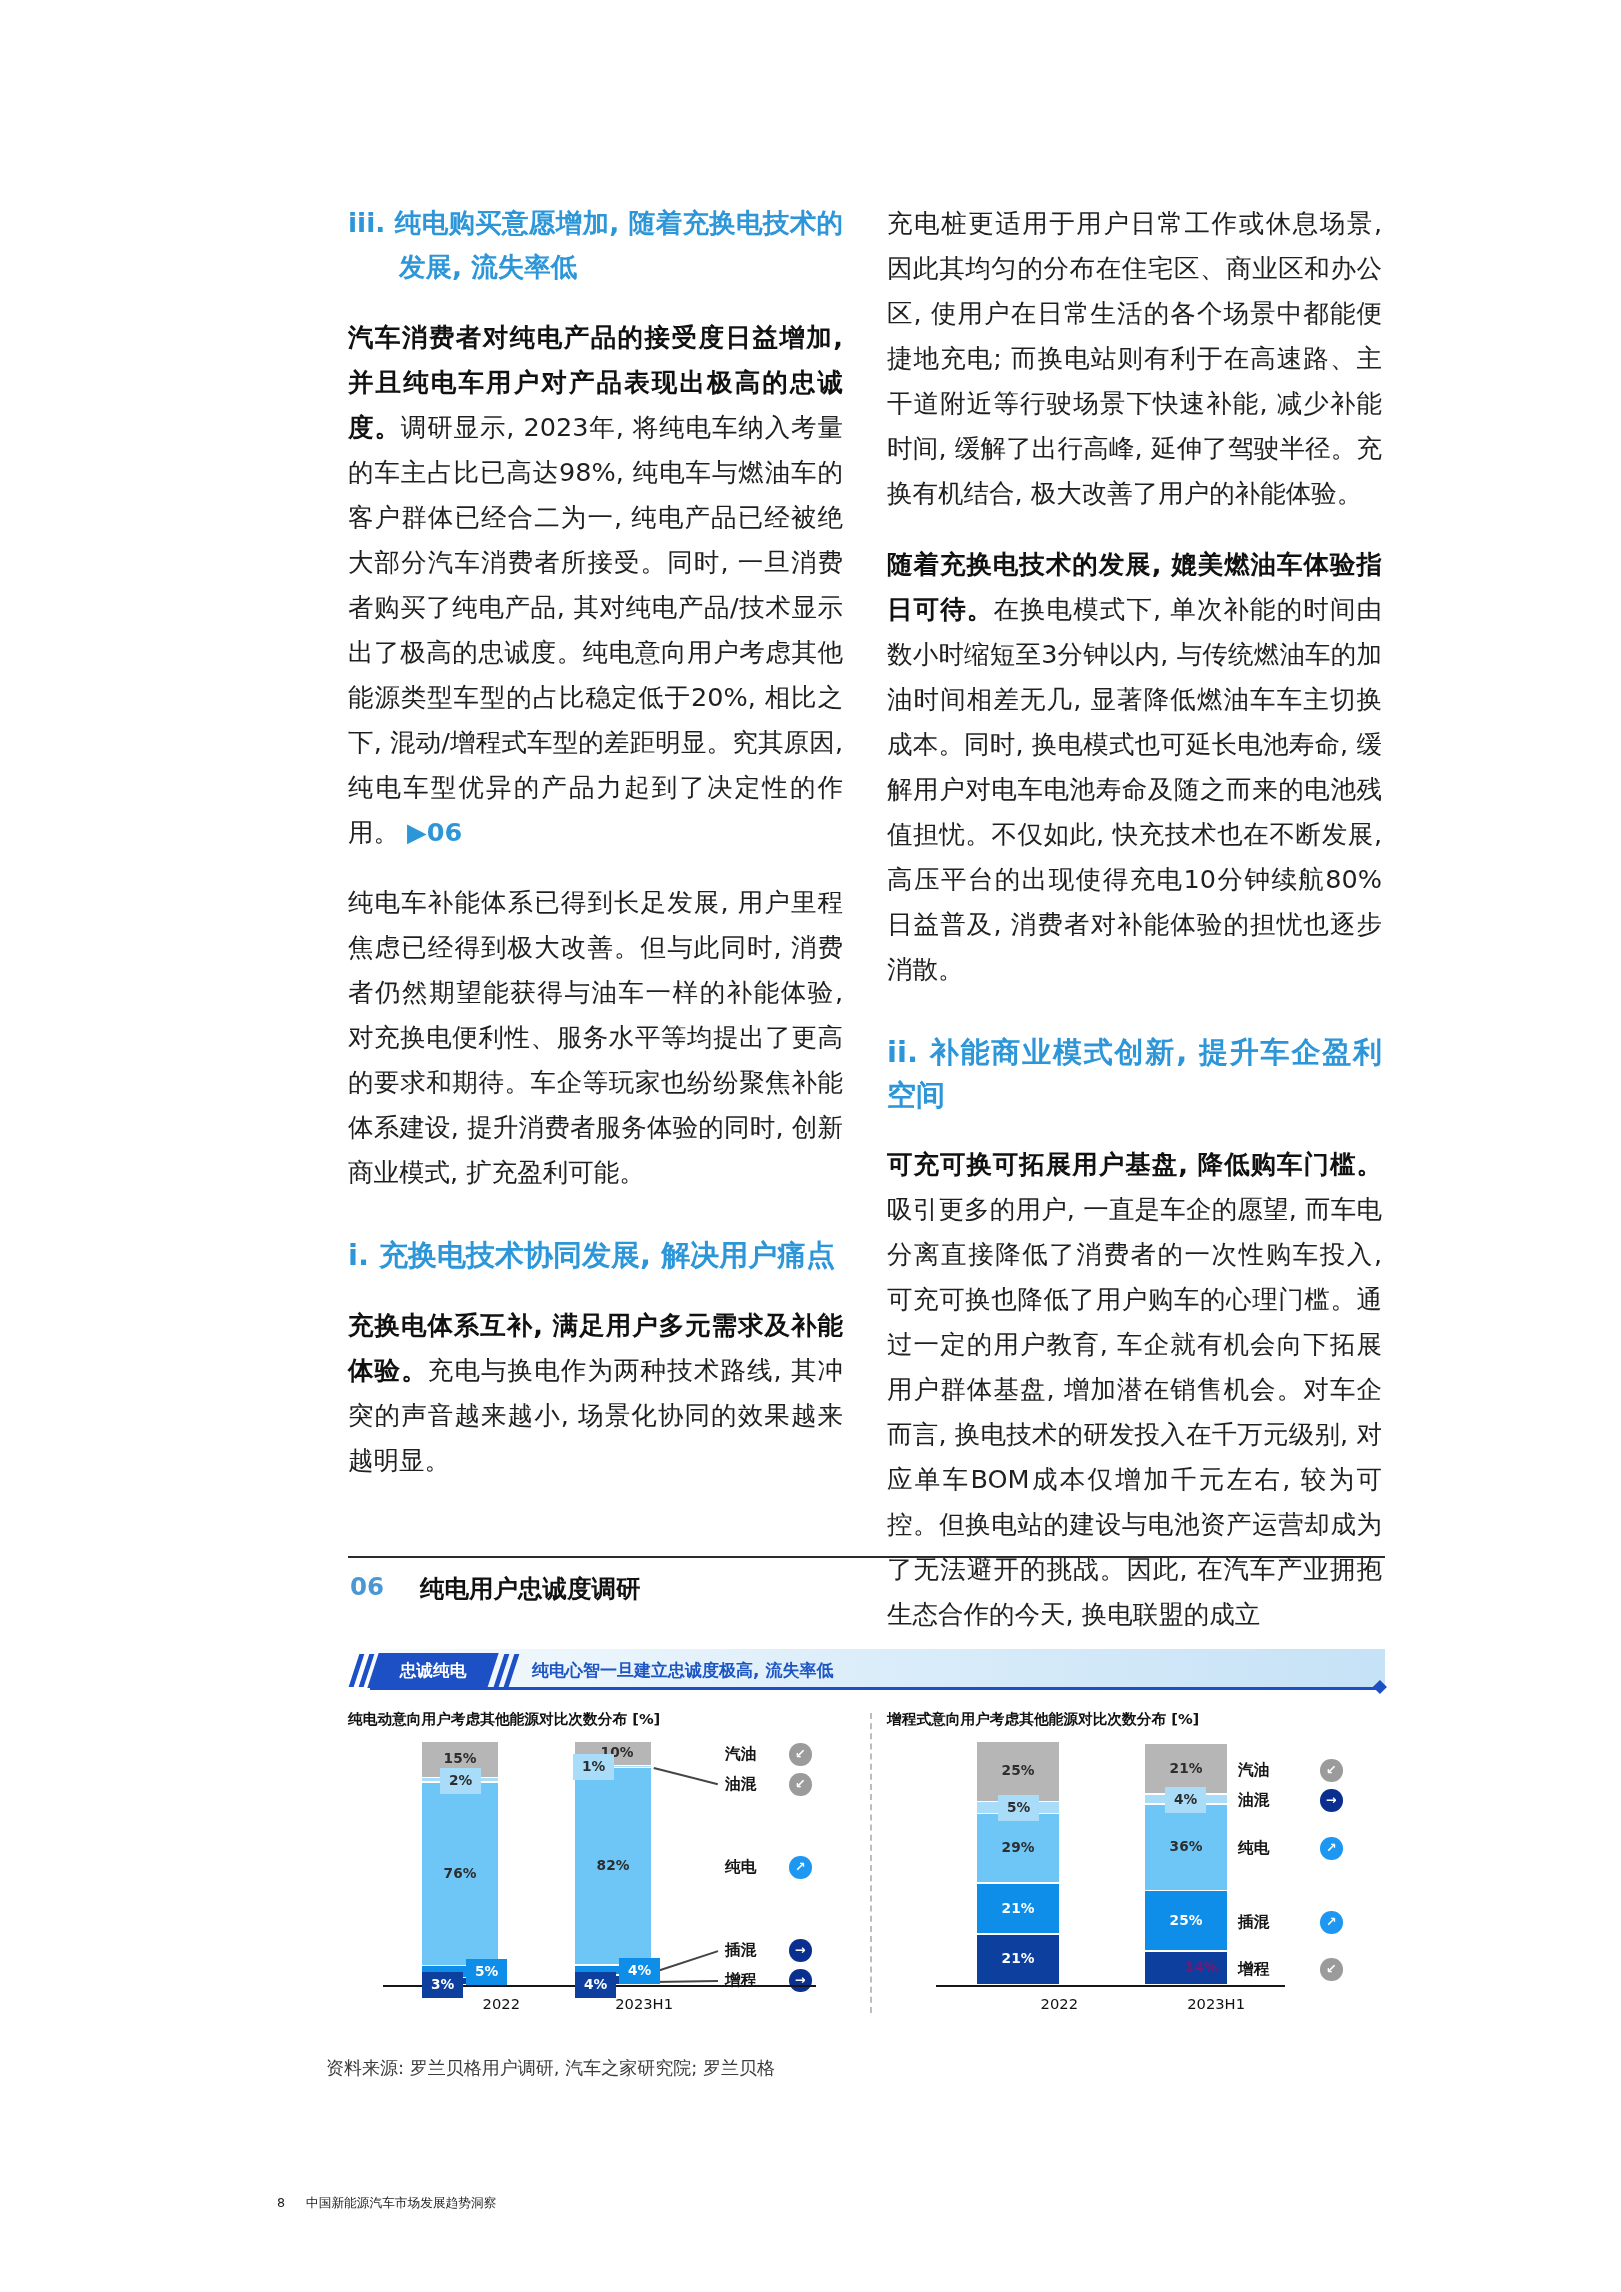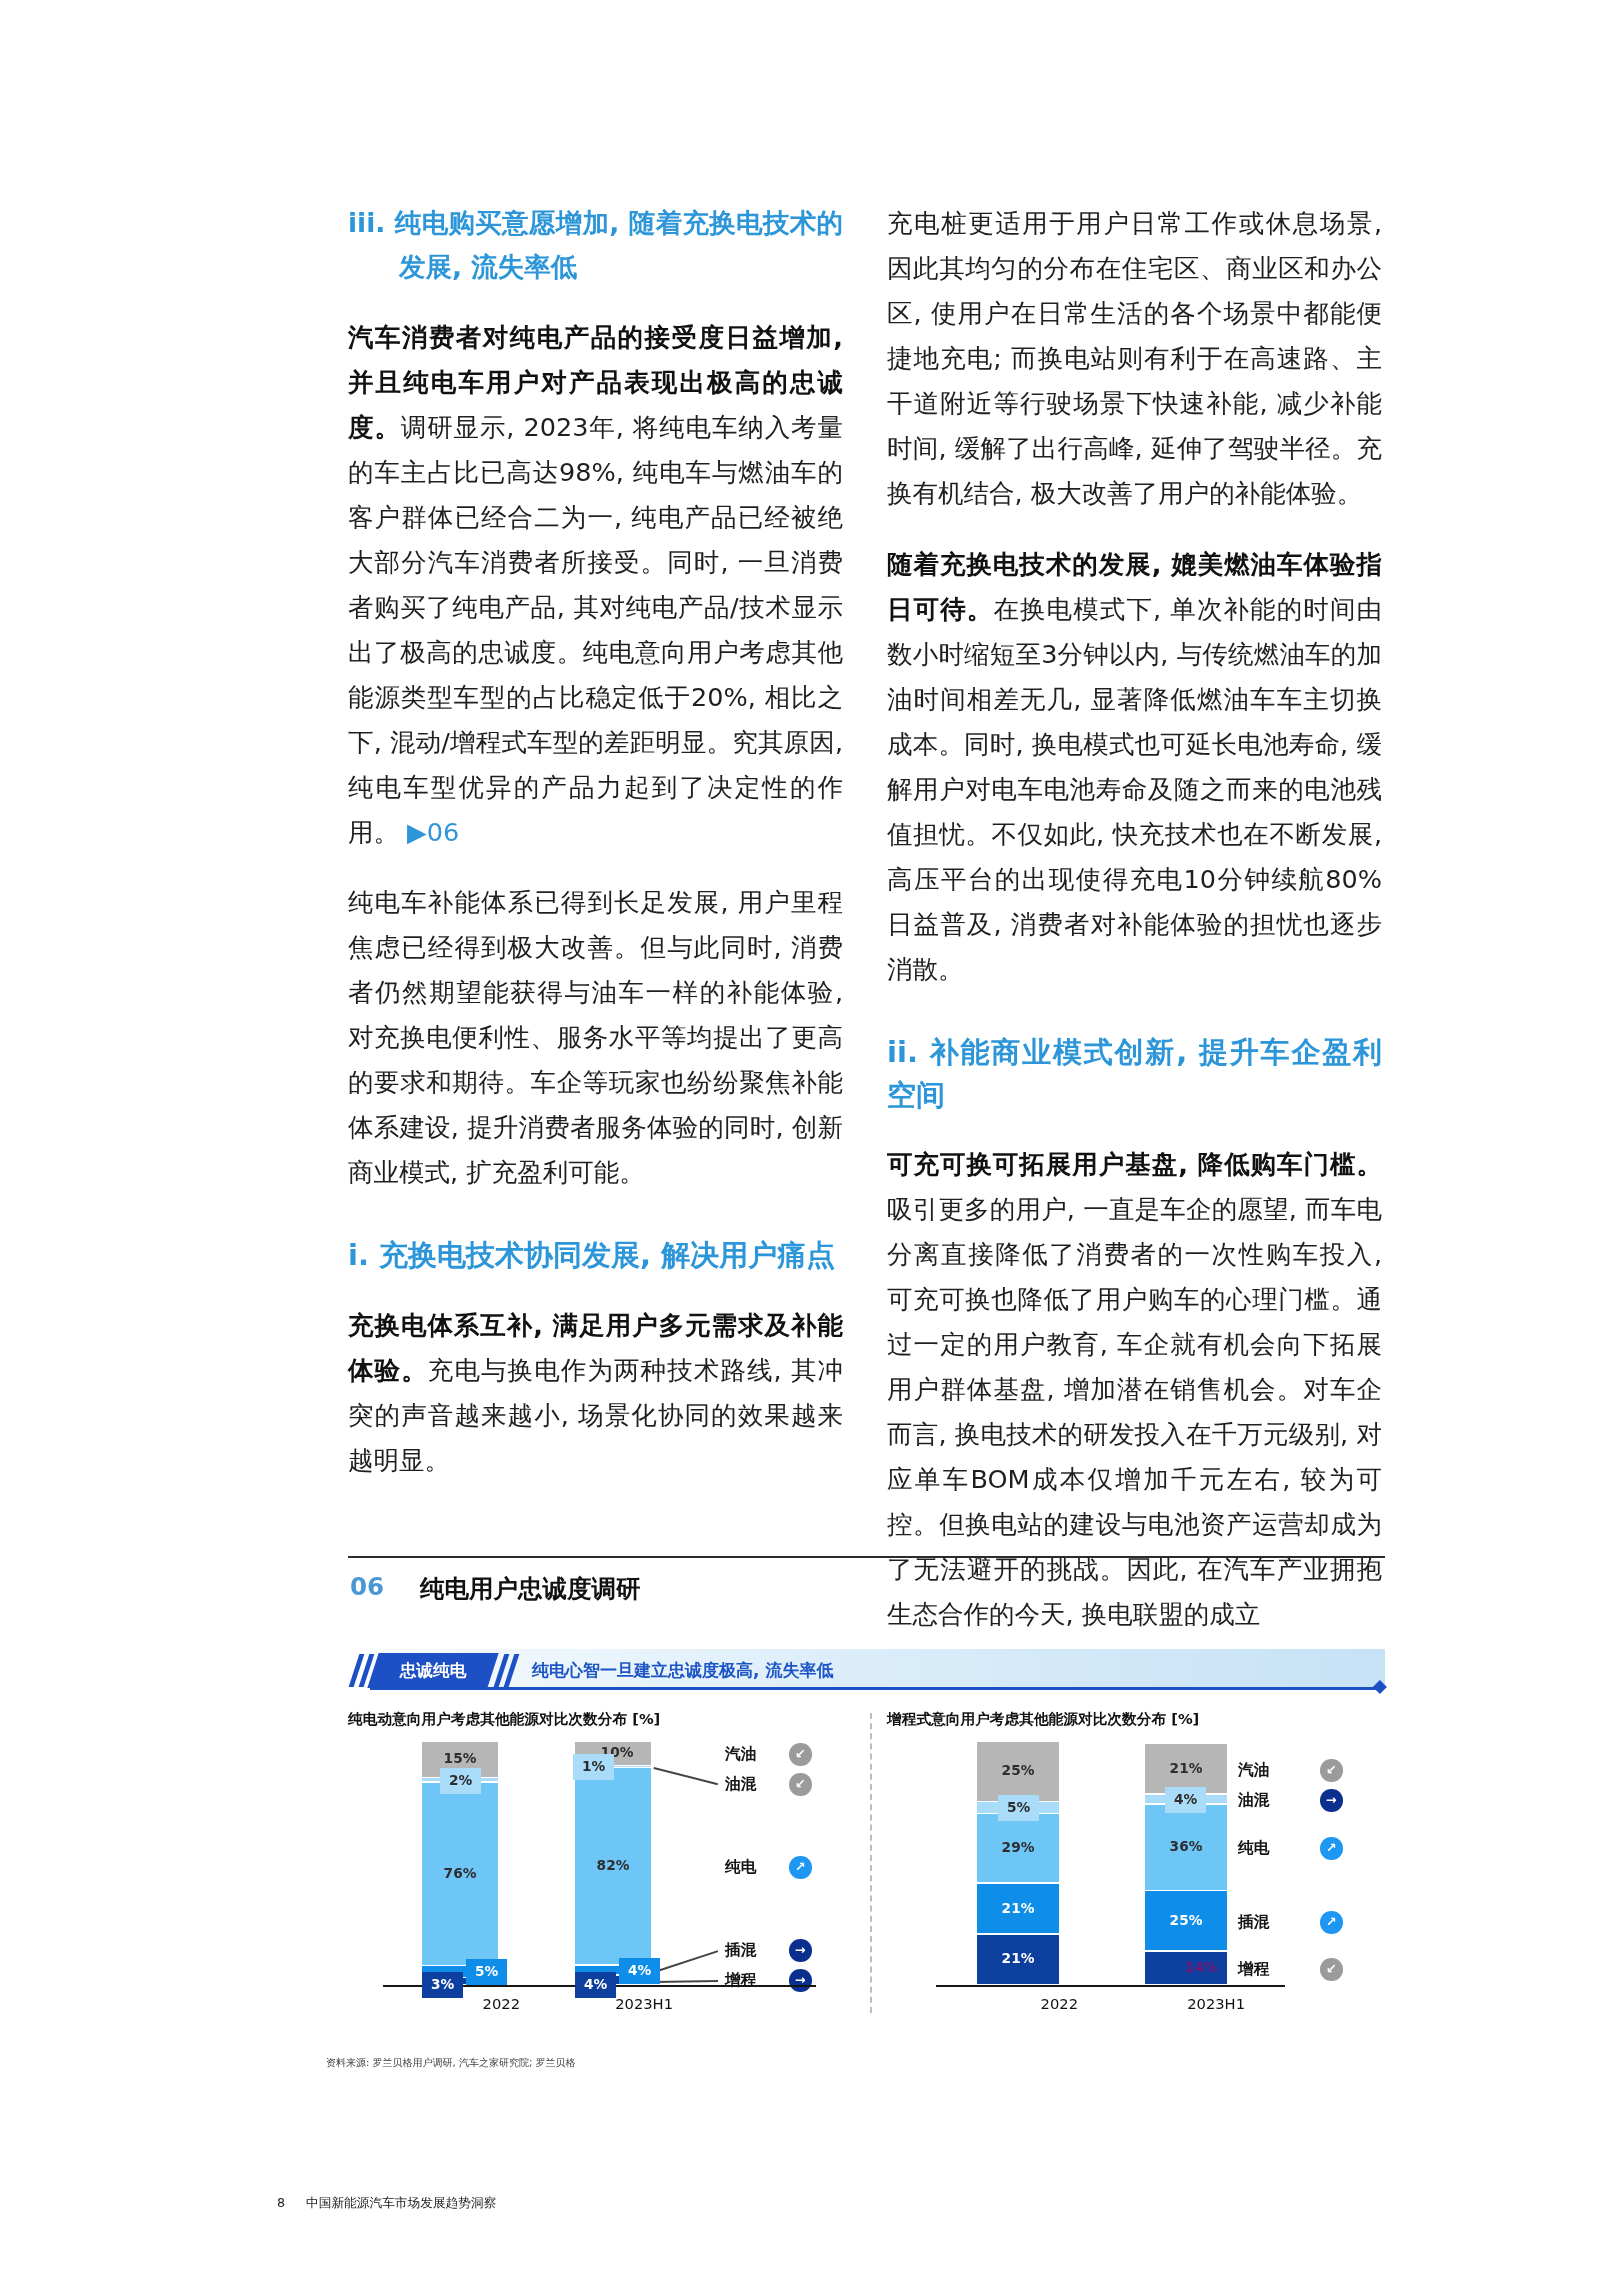--- a/index.html
+++ b/index.html
@@ -9,21 +9,21 @@
   .col{position:absolute;top:201px;font-size:25.5px;line-height:45px;color:#1f1f1f;text-align:justify;}
   .col-left{left:348px;width:495px;}
   .col-right{left:887px;width:495px;}
   .col p{margin:0 0 25.5px 0;}
   .col strong{font-weight:700;color:#111;}
   h2,h3{margin:0;}
   .h-blue{color:#2d96d9;font-size:26.5px;line-height:44px;font-weight:700;margin:0 0 25.5px 0;}
   .h-iii{padding-left:51px;text-indent:-51px;}
   .h-navy{color:#17479e;font-size:28px;line-height:47px;font-weight:700;margin:39px 0 25.5px 0;}
   .h-blue-s{color:#2d96d9;font-size:29px;line-height:43px;font-weight:700;margin:39px 0 25.5px 0;}
-  .ref{color:#2d96d9;font-weight:400;margin-top:39px;}
+  .ref{color:#2d96d9;font-weight:700;margin-top:39px;}
   
   .ex-rule{position:absolute;left:348px;top:1556px;width:1037px;height:2px;background:#2b2b2b;}
   .ex-num{position:absolute;left:350px;top:1572px;font-size:24.5px;font-weight:700;color:#4a97d4;}
   .ex-title{position:absolute;left:420px;top:1572px;font-size:24.5px;font-weight:700;color:#111;}
   
   .banner-strip{position:absolute;left:370px;top:1649px;width:1015px;height:40px;
         background:linear-gradient(90deg,#f7fbfe 0%,#ddeefa 45%,#c6e2f6 100%);}
   .banner-line{position:absolute;left:370px;top:1687px;width:1010px;height:2.9px;background:#1d50c4;}
   .banner-diamond{position:absolute;left:1375px;top:1682px;width:9.8px;height:9.8px;background:#1d50c4;transform:rotate(45deg);}
   .badge{position:absolute;left:373px;top:1653px;width:120px;height:35px;background:#1d50c4;transform:skewX(-18deg);}
@@ -42,21 +42,21 @@
   .val{position:absolute;text-align:center;font-size:13.7px;font-weight:600;z-index:3;}
   .valbox{position:absolute;width:41px;height:25.5px;line-height:25.5px;text-align:center;
         font-size:13.7px;font-weight:700;z-index:4;}
   .cat{position:absolute;width:118px;text-align:right;font-size:14.7px;color:#111;}
   .leg{position:absolute;font-size:15.7px;font-weight:700;color:#151515;line-height:22.5px;}
   .licon{position:absolute;width:22.5px;height:22.5px;border-radius:50%;color:#fff;text-align:center;
         line-height:22.5px;font-size:12.7px;font-weight:700;}
   .leader{position:absolute;height:1.5px;background:#444;transform-origin:0 0;z-index:2;}
   .divider{position:absolute;left:870px;top:1713px;height:300px;width:0;border-left:2px dashed #bdbdbd;}
   
-  .source{position:absolute;left:326px;top:2056px;font-size:10px;color:#3c3c3c;}
+  .source{position:absolute;left:326px;top:2056px;font-size:18px;color:#3c3c3c;}
   .footer-num{position:absolute;left:277px;top:2195px;font-size:12.7px;color:#222;}
   .footer-title{position:absolute;left:306px;top:2195px;font-size:12.7px;color:#222;}
 </style>
 </head>
 <body>
 
 <div class="page">
 
   <section class="col col-left">
     <h2 class="h-blue h-iii">iii. 纯电购买意愿增加, 随着充换电技术的发展, 流失率低</h2>

